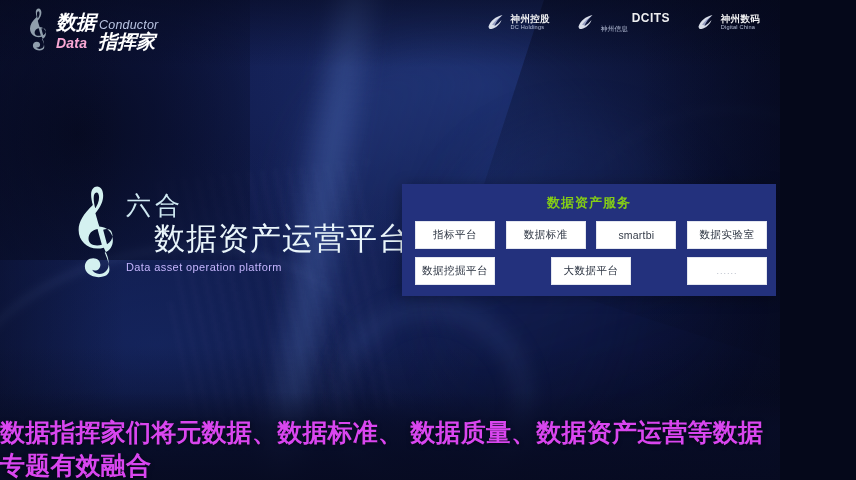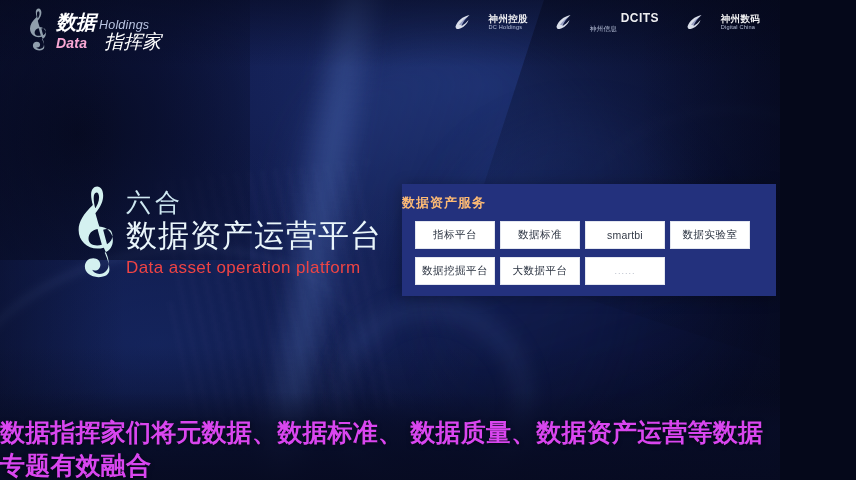--- a/index.html
+++ b/index.html
@@ -149,35 +149,35 @@
   }
   .brand-en-lead {
     font-size: 14px;
     color: #f9a8d4;
     font-style: italic;
     font-weight: bold;
     letter-spacing: 0.2px;
   }
   .brand-cn-tail {
     font-size: 19px;
-    font-weight: normal;
+    font-weight: bold;
     color: #ffffff;
     font-style: italic;
-    margin-left: 17px;
+    margin-left: 11px;
   }
 
   .partner-logos {
     position: absolute;
     right: 20px; top: 12px;
     display: flex;
     align-items: center;
     gap: 26px;
     z-index: 6;
   }
-  .plogo { display: flex; align-items: center; gap: 16px; opacity: 0.93; }
+  .plogo { display: flex; align-items: center; gap: 5px; opacity: 0.93; }
   .plogo-mark { width: 20px; height: 20px; flex: 0 0 auto; }
   .plogo-txt { line-height: 1.05; }
   .plogo-t1 {
     font-size: 9.5px; color: #ffffff; font-weight: bold; white-space: nowrap;
     letter-spacing: 0.3px;
   }
   .plogo-t1.latin { font-size: 12px; letter-spacing: 0.4px; padding-left: 31px; }
   .plogo-t2 {
     font-size: 5.6px; color: #c5cee6; white-space: nowrap; letter-spacing: 0.2px;
     margin-top: 1px;
@@ -199,49 +199,52 @@
     color: #cfe9f2;
     letter-spacing: 4px;
     margin-bottom: 5px;
   }
   .t-main {
     font-size: 31px;
     color: #eaf6fb;
     letter-spacing: 1px;
     margin-bottom: 8px;
     font-weight: normal;
+    margin-left: 28px;
   }
   .t-sub {
-    font-size: 17px;
-    color: #ef4444;
+    font-size: 11px;
+    color: #c4b5fd;
     letter-spacing: 0.4px;
   }
 
   
   .panel {
     position: absolute;
     left: 402px; top: 184px;
     width: 374px; height: 112px;
     background: #23317d;
     z-index: 6;
     box-shadow: 0 2px 14px rgba(0,0,0,0.30);
   }
   .panel-title {
-    color: #fdba74;
+    text-align: center;
+    color: #84cc16;
     font-size: 13px;
     font-weight: bold;
     letter-spacing: 1px;
     padding-top: 10px;
   }
   .tile-grid {
     margin: 9px 0 0 13px;
     display: flex;
     flex-wrap: wrap;
     gap: 8px 5px;
     width: 352px;
+    justify-content: space-between;
   }
   .tile {
     width: 80px;
     height: 28px;
     background: #ffffff;
     border: 1px solid #e3e6ef;
     display: flex;
     align-items: center;
     justify-content: center;
     font-size: 10.5px;
@@ -288,21 +291,21 @@
   <div class="bg-vignette"></div>
   <div class="bg-bottomband"></div>
 
   <div class="brand">
     <svg class="brand-clef" viewBox="0 0 26 44">
       <path d="M13.2 42.5c-3.6 0-6.3-2.1-6.3-4.9 0-2.3 1.7-3.9 3.9-3.9 1.9 0 3.3 1.3 3.3 3 0 1.6-1.1 2.7-2.6 2.7-.5 0-.9-.1-1.2-.3.6 1.2 1.8 1.9 3.3 1.9 2.6 0 4.4-1.9 4.4-4.7 0-2.3-.9-4.6-2.3-7.5-1 .3-2 .4-3 .4C7.9 29.2 4 25.6 4 20.6c0-4 2.3-7.4 6.6-11.6-.5-1.8-.8-3.4-.8-4.9C9.8 1.8 11 .4 12.6.4c1.7 0 2.8 1.6 2.8 4.2 0 2.7-1.1 5.2-3.6 8.2.5 1.8 1.1 3.8 1.8 6.2 3.7.2 6.3 2.9 6.3 6.5 0 2.6-1.4 4.7-3.8 5.7 1.4 3 2.2 5.4 2.2 7.8 0 2.3-1.9 3.5-5.1 3.5zM11 11.5c1.7-2.2 2.5-4.1 2.5-6 0-1.4-.5-2.3-1.2-2.3-.8 0-1.3 1-1.3 2.7 0 1.4.3 3.2 1 5.6zm1.6 16.3c.8 0 1.5-.1 2.2-.3-.8-2.8-1.5-5.2-2-7.3-2.6.4-4.2 2.2-4.2 4.5 0 1.9 1.6 3.1 4 3.1zm2.8-7.3c.5 2 1.1 4.2 1.8 6.7 1.6-.8 2.5-2.2 2.5-4 0-2.2-1.6-3.7-4.3-2.7z" fill="#dff3fa" opacity="0.75"></path>
     </svg>
     <div class="brand-text">
       <div class="brand-row">
         <span class="brand-cn">数据</span>
-        <span class="brand-en">Holdings</span>
+        <span class="brand-en">Conductor</span>
       </div>
       <div class="brand-row">
         <span class="brand-en-lead">Data</span>
         <span class="brand-cn-tail">指挥家</span>
       </div>
     </div>
   </div>
 
   <div class="partner-logos">
 

